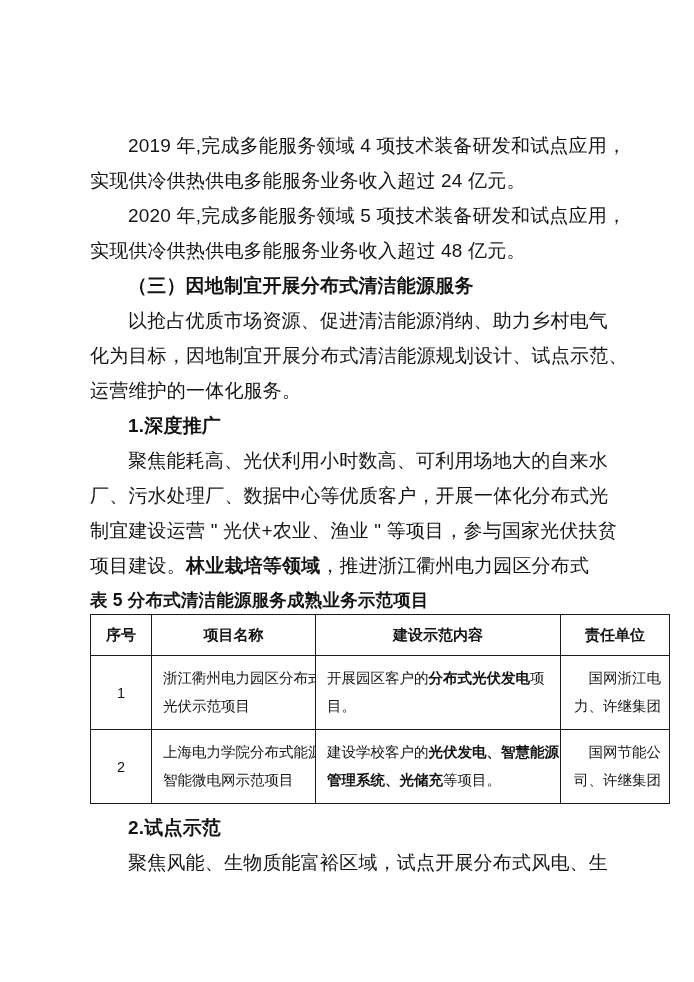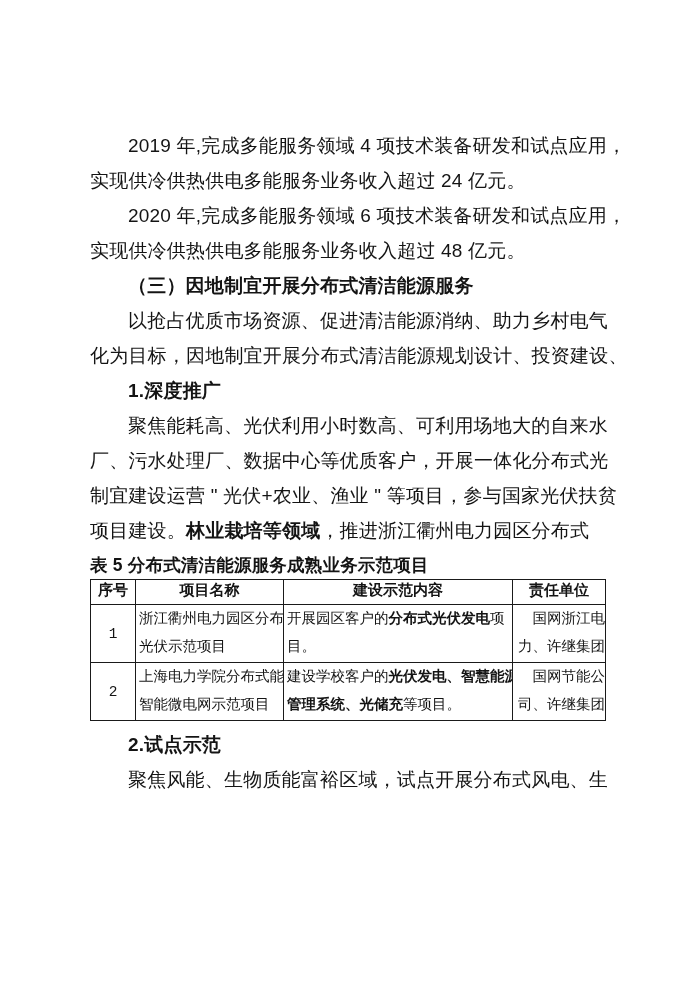--- a/index.html
+++ b/index.html
@@ -33,24 +33,23 @@
     line-height:28px;
     letter-spacing:0.2px;
   }
   table.tbl{
     border-collapse:collapse;
     table-layout:fixed;
     width:514px;
   }
   table.tbl th,table.tbl td{
     border:1px solid #1a1a1a;
-    padding:0;
+    padding:8px;
     vertical-align:middle;
     overflow:hidden;
-    font-family:Liberation Mono, monospace;
   }
   table.tbl th{
     font-size:15px;
     font-weight:bold;
     text-align:center;
     height:24px;
     line-height:24px;
   }
   table.tbl td{font-size:14.5px;}
   .c0{width:44px;}
@@ -73,29 +72,30 @@
 
 <div class="page">
   <div class="content">
 
     <div class="para">
         <div class="line indent">2019 年,完成多能服务领域 4 项技术装备研发和试点应用，</div>
         <div class="line">实现供冷供热供电多能服务业务收入超过 24 亿元。</div>
       </div>
 
     <div class="para">
-        <div class="line indent">2020 年,完成多能服务领域 6 项技术装备研发和试点应用，</div>
+        <div class="line indent">2020 年,完成多能服务领域 5 项技术装备研发和试点应用，</div>
         <div class="line">实现供冷供热供电多能服务业务收入超过 48 亿元。</div>
       </div>
 
     <div class="line h indent">（三）因地制宜开展分布式清洁能源服务</div>
 
     <div class="para">
         <div class="line indent">以抢占优质市场资源、促进清洁能源消纳、助力乡村电气</div>
-        <div class="line">化为目标，因地制宜开展分布式清洁能源规划设计、投资建设、</div>
+        <div class="line">化为目标，因地制宜开展分布式清洁能源规划设计、试点示范、</div>
+        <div class="line">运营维护的一体化服务。</div>
       </div>
 
     <div class="line h indent">1.深度推广</div>
 
     <div class="para">
         <div class="line indent">聚焦能耗高、光伏利用小时数高、可利用场地大的自来水</div>
         <div class="line">厂、污水处理厂、数据中心等优质客户，开展一体化分布式光</div>
         <div class="line">制宜建设运营 " 光伏+农业、渔业 " 等项目，参与国家光伏扶贫</div>
         <div class="line">项目建设。<strong>林业栽培等领域</strong>，推进浙江衢州电力园区分布式</div>
       </div>

